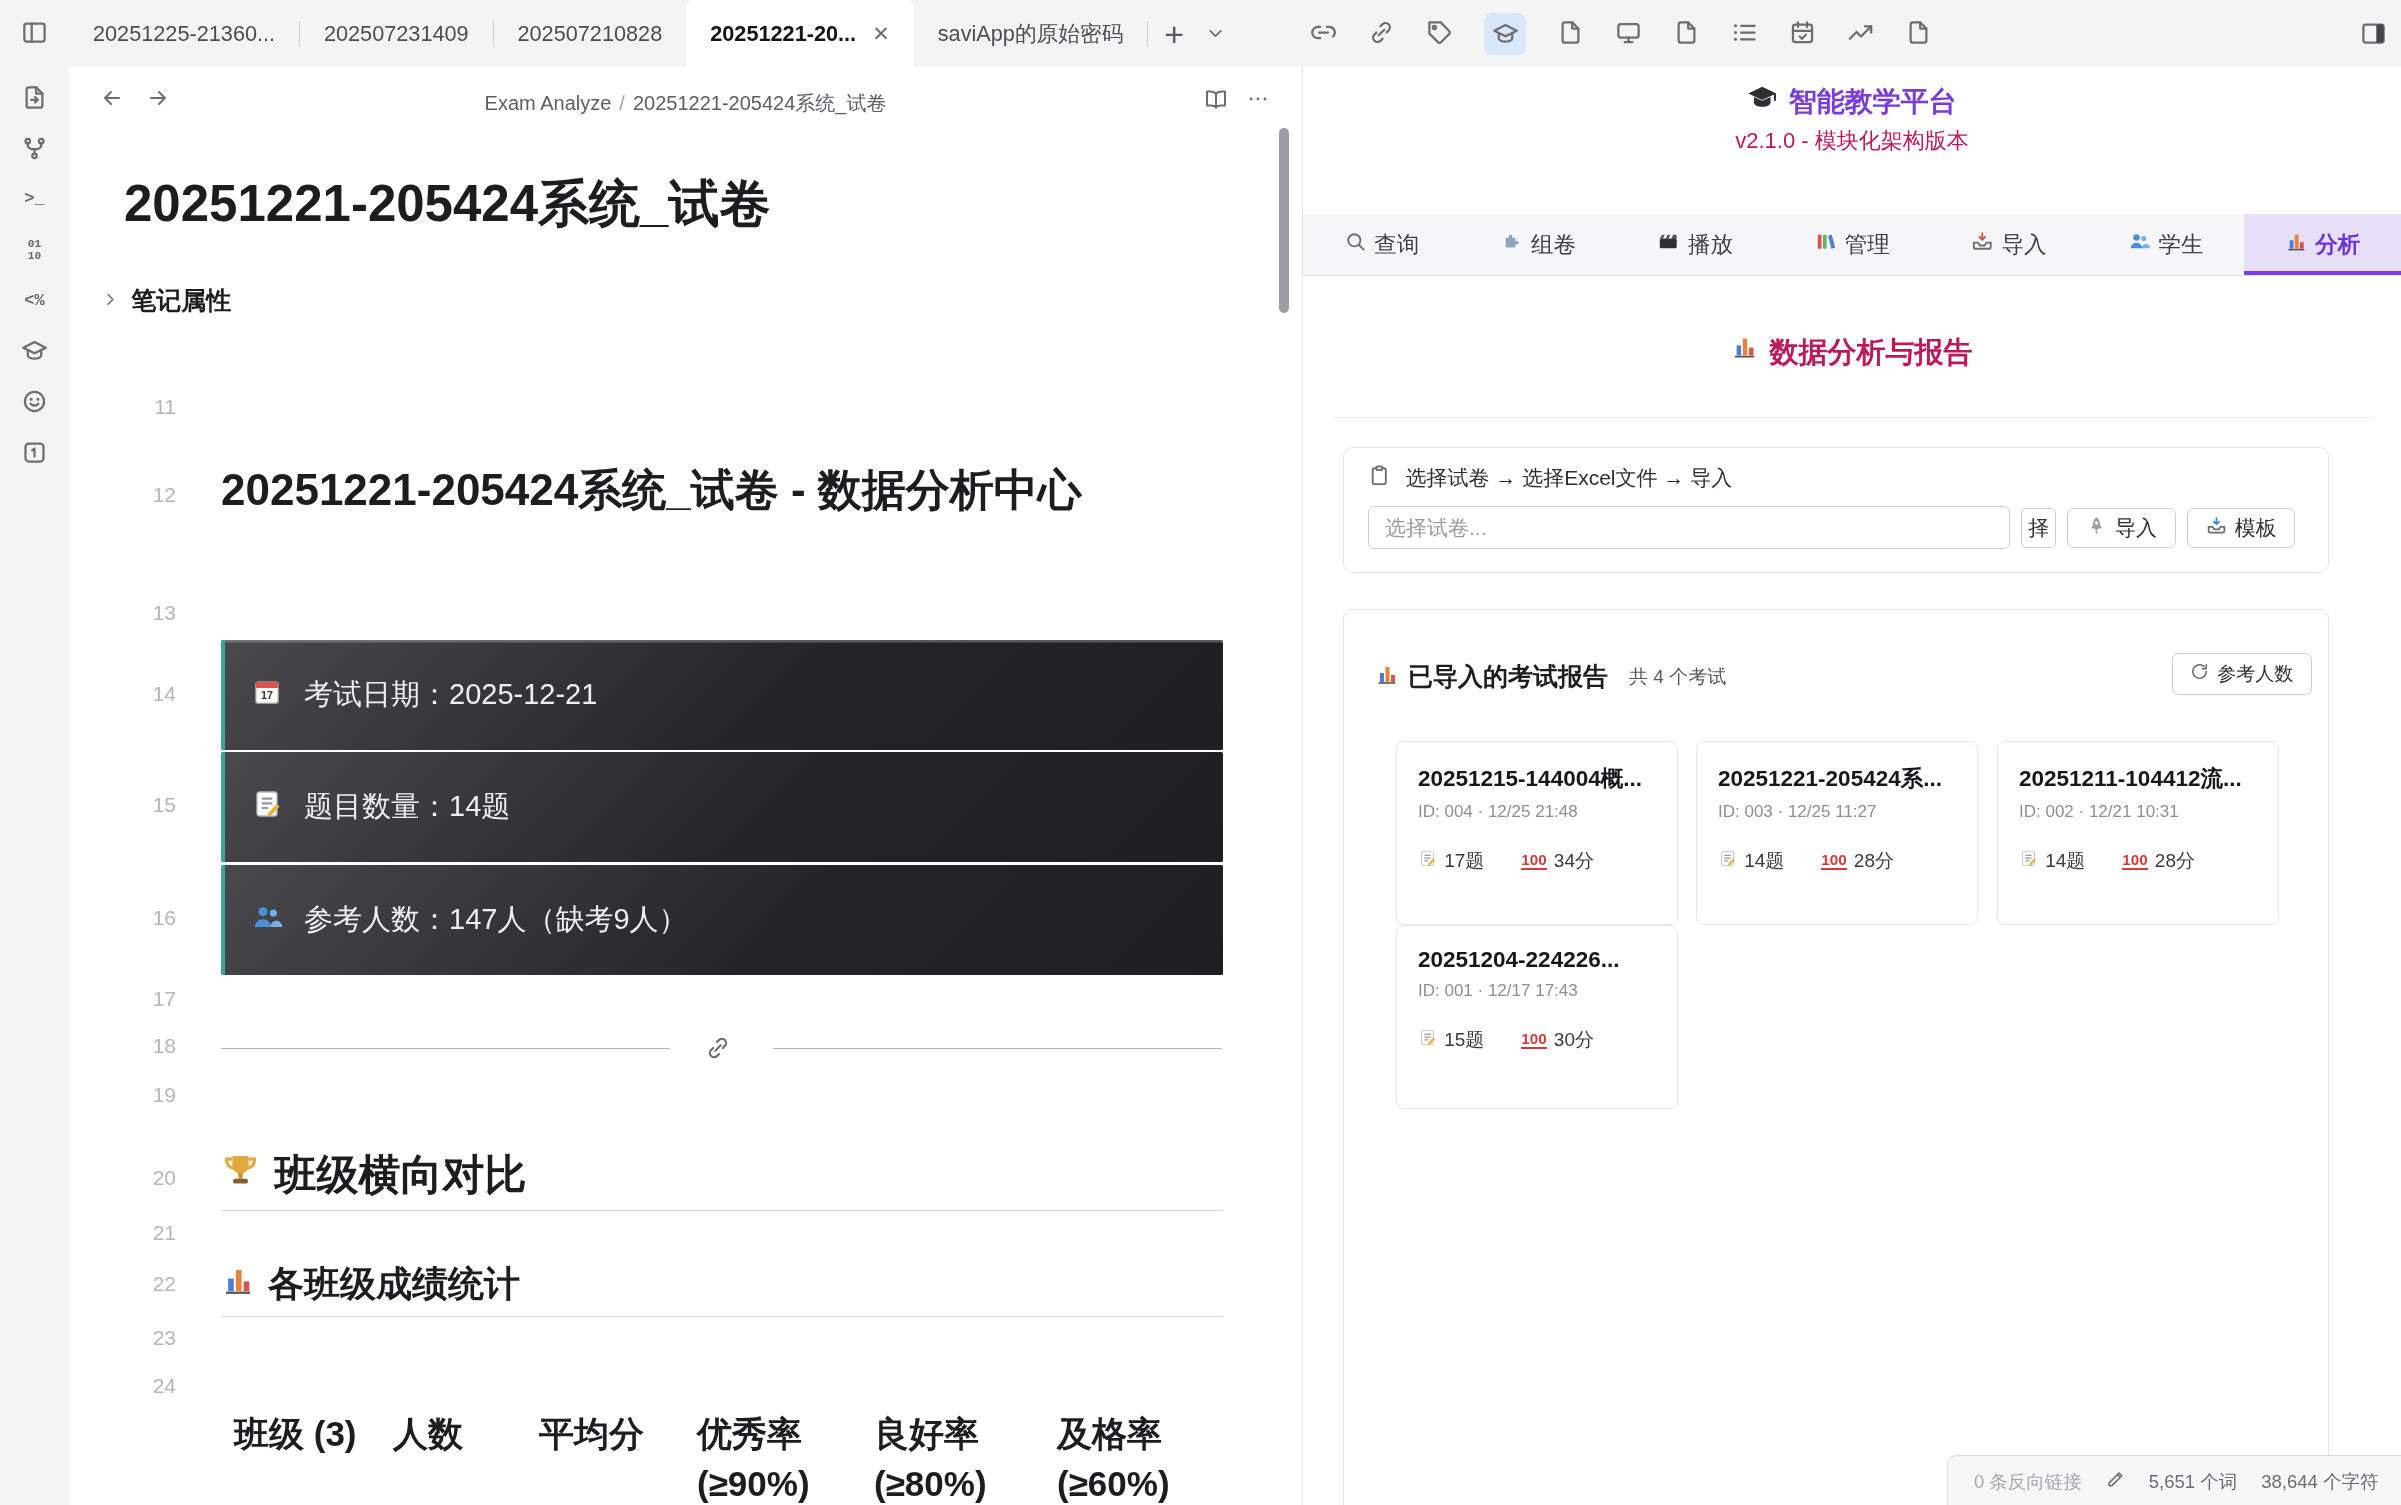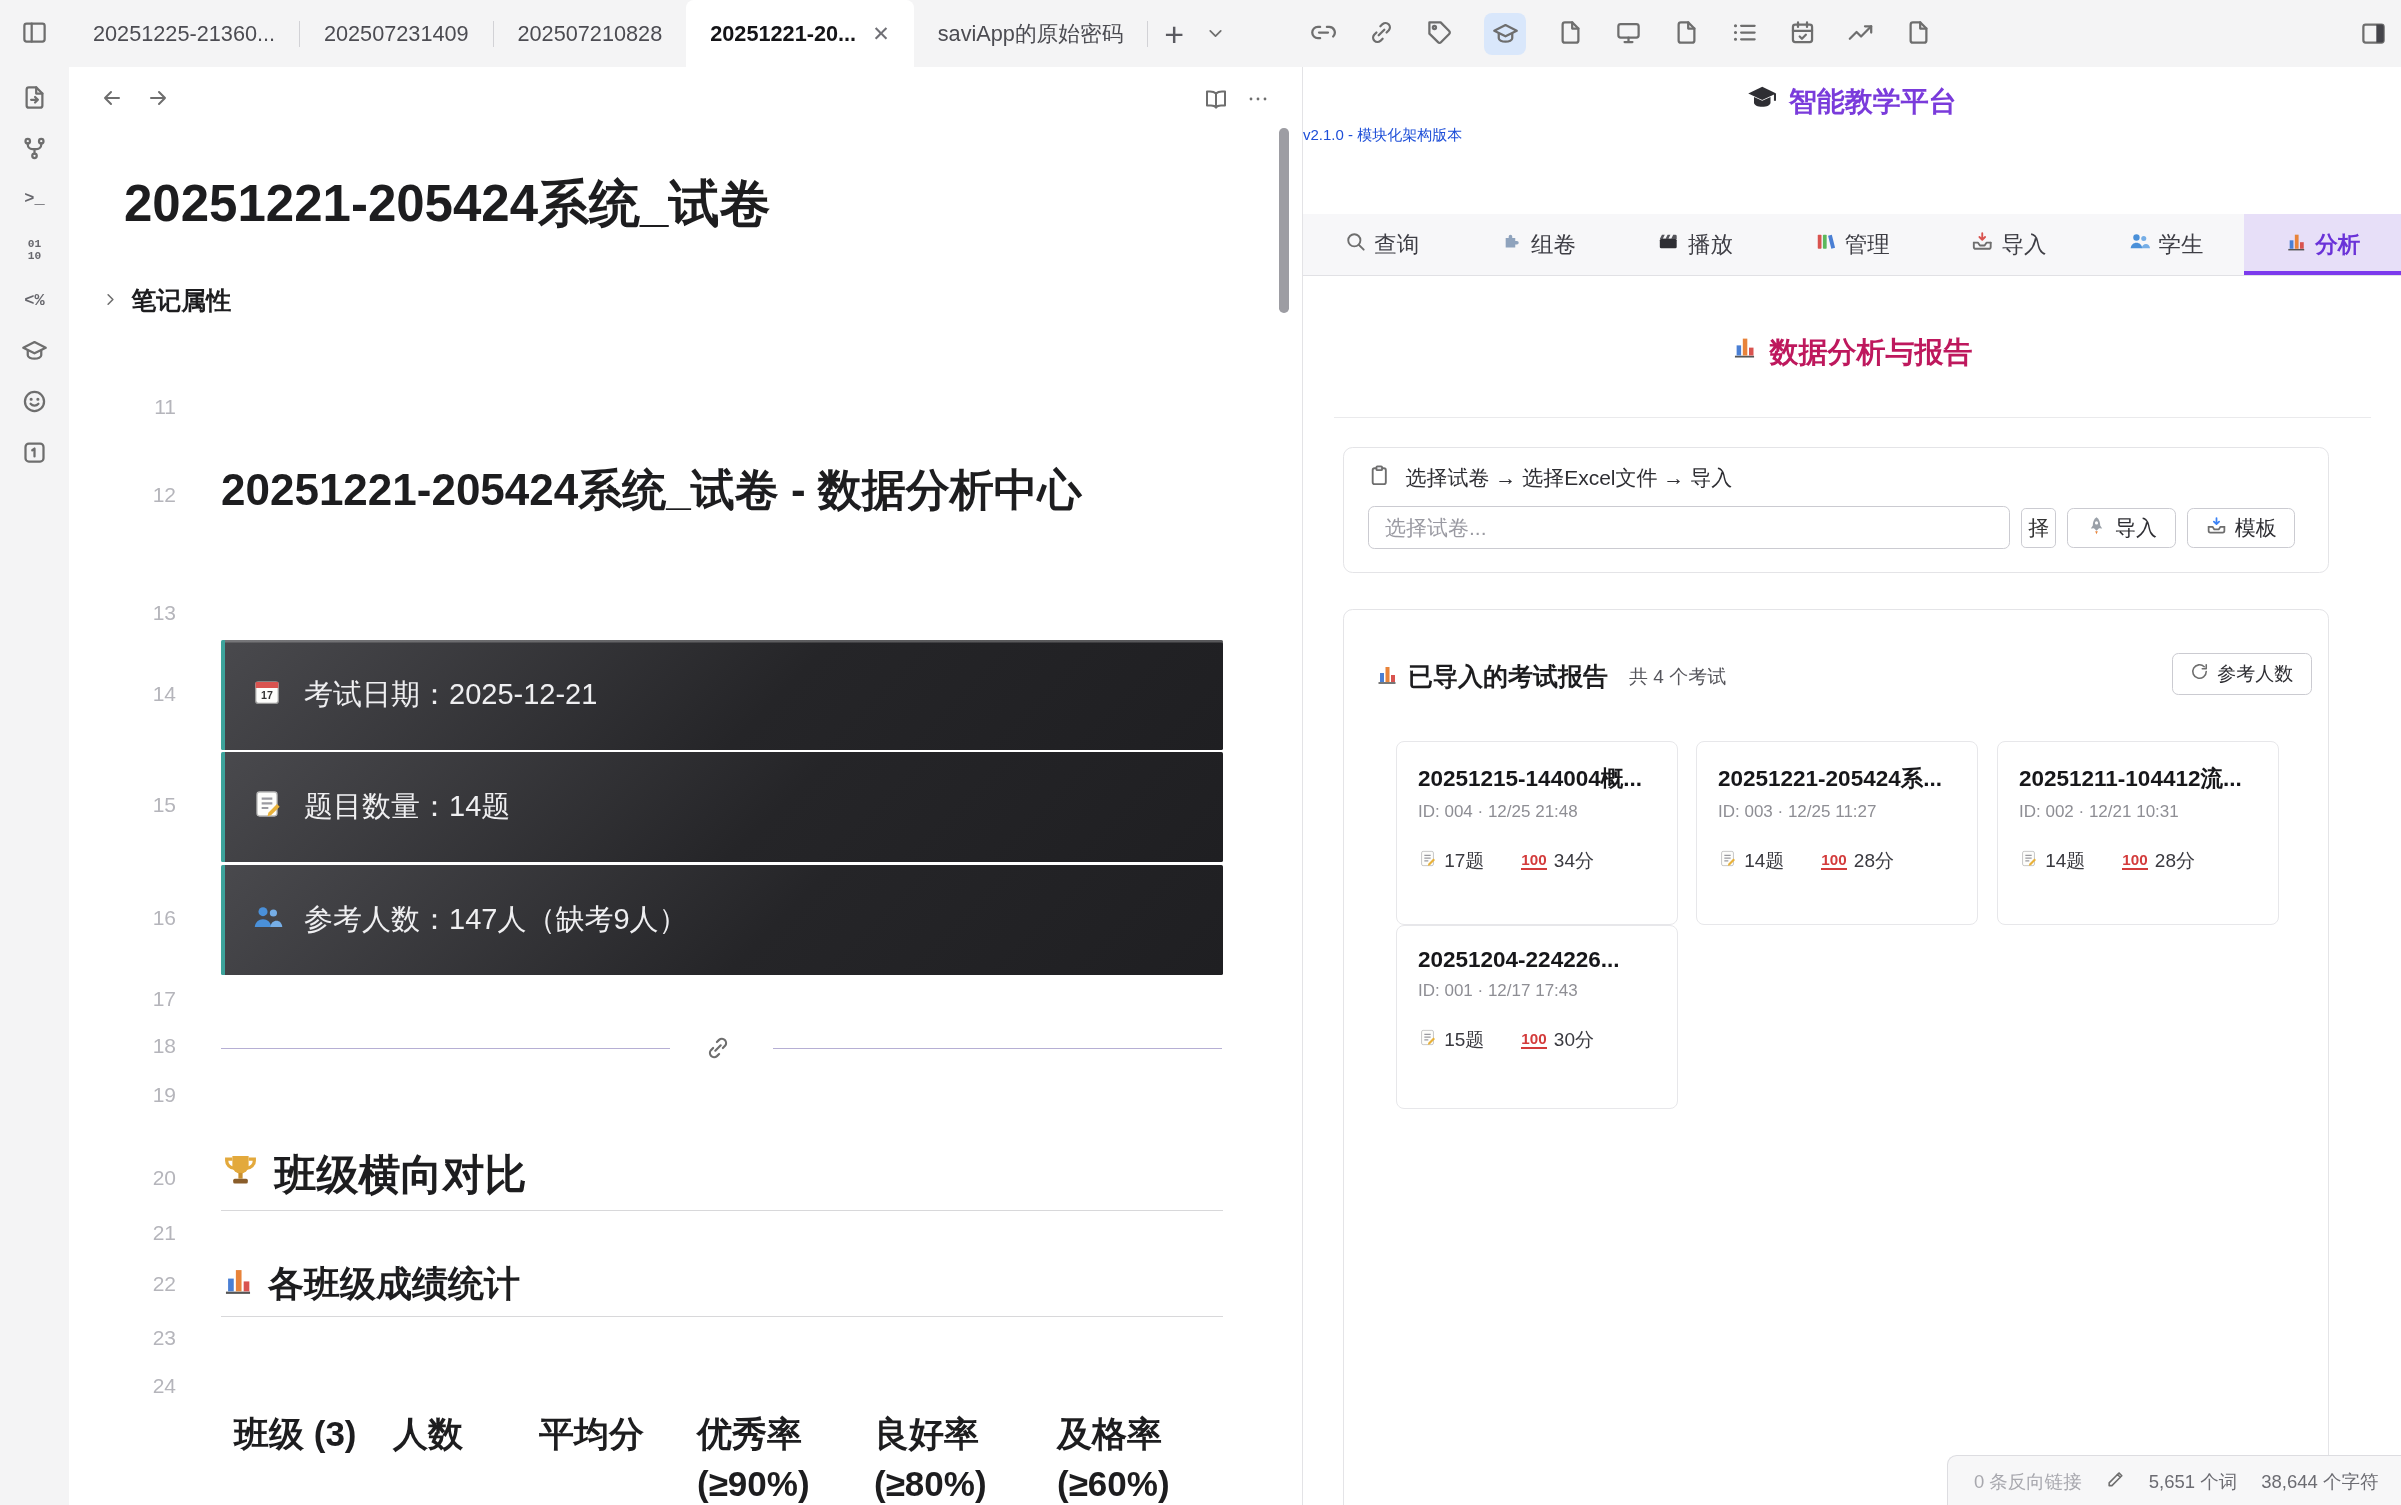--- a/index.html
+++ b/index.html
@@ -61,21 +61,21 @@
   .sec1{position:absolute;left:152px;top:1080px;display:flex;align-items:center;gap:14.4px;font-size:42px;font-weight:800}
   .hr1{position:absolute;left:152px;top:1143px;width:1002px;border-top:1.6px solid #d8d8da}
   .sec2{position:absolute;left:152px;top:1193px;display:flex;align-items:center;gap:13px;font-size:36px;font-weight:800}
   .hr2{position:absolute;left:152px;top:1249px;width:1002px;border-top:1.6px solid #d8d8da}
   .tcol{position:absolute;top:1342px;font-size:35px;font-weight:800}
   .tcol span{display:block;line-height:50px}
 
   
   .panel{position:relative;flex:1;background:#fff;border-left:0.8px solid #e3e3e6;height:100%;overflow:hidden}
   .p-title{position:absolute;left:0;right:0;top:16px;display:flex;justify-content:center;align-items:center;gap:11.2px;font-size:28px;font-weight:700;color:#7a3bdb}
-  .p-ver{position:absolute;left:0;right:0;top:59px;font-size:15px;color:#1d4ed8}
+  .p-ver{position:absolute;left:0;right:0;top:59px;text-align:center;font-size:22px;color:#be185d}
   .p-nav{position:absolute;left:0;right:0;top:147px;height:62px;display:flex;background:#f7f7f9;border-bottom:0.8px solid #e1e1e5}
   .p-tab{flex:1;display:flex;align-items:center;justify-content:center;gap:8px;font-size:22.5px;color:#3e3e45}
   .p-tab.active{background:#e7dff8;color:#6a32d8;font-weight:700;box-shadow:inset 0 -4px 0 #7c3aed}
   .p-sec{position:absolute;left:0;right:0;top:266px;display:flex;justify-content:center;gap:11.2px;font-size:29px;font-weight:700;color:#be185d}
   .p-hr{position:absolute;left:30.5px;right:30.5px;top:350px;border-top:0.8px solid #eaeaec}
 
   .imp{position:absolute;left:40px;top:380px;width:986px;height:126px;border:0.8px solid #e4e4e7;border-radius:9.6px;background:#fff}
   .imp-steps{position:absolute;left:24px;top:16px;display:flex;align-items:center;gap:15px;font-size:21px;color:#2e2e33}
   .imp-row{position:absolute;left:24px;top:58px;display:flex;align-items:center;gap:11.2px}
   .imp-input{width:642px;height:43px;border:1.6px solid #cbcbd1;border-radius:6.4px;font-size:21px;padding:0 16px;color:#2e2e33;background:#fff;outline:none;font-family:inherit}
@@ -246,20 +246,23 @@
         </span>
     </div>
 
     <div class="doc">
       <span class="arrow-back"><svg class="s" width="24" height="24" viewBox="0 0 24 24" stroke="#8a8a90">
             <path d="M19 12H5M11 6l-6 6 6 6"></path>
           </svg></span>
       <span class="arrow-fwd"><svg class="s" width="24" height="24" viewBox="0 0 24 24" stroke="#bcbcc2">
             <path d="M5 12h14M13 6l6 6-6 6"></path>
           </svg></span>
+      <div class="breadcrumb">
+        <span>Exam Analyze</span><span class="crumb-sep">/</span><span>20251221-205424系统_试卷</span>
+      </div>
       <span class="hdr-book"><svg class="s" width="24" height="24" viewBox="0 0 24 24">
             <path d="M12 6.5C10.5 5 8.5 4.5 6 4.5H3v14h4c2 0 4 .5 5 2 1-1.5 3-2 5-2h4v-14h-3c-2.5 0-4.5.5-6 2z"></path>
             <path d="M12 6.5v14"></path>
           </svg></span>
       <span class="hdr-more"><svg class="f" width="24" height="24" viewBox="0 0 24 24">
             <circle cx="5" cy="12" r="1.4" fill="#6e6e6e"></circle>
             <circle cx="12" cy="12" r="1.4" fill="#6e6e6e"></circle>
             <circle cx="19" cy="12" r="1.4" fill="#6e6e6e"></circle>
           </svg></span>
       <div class="v-scroll">

